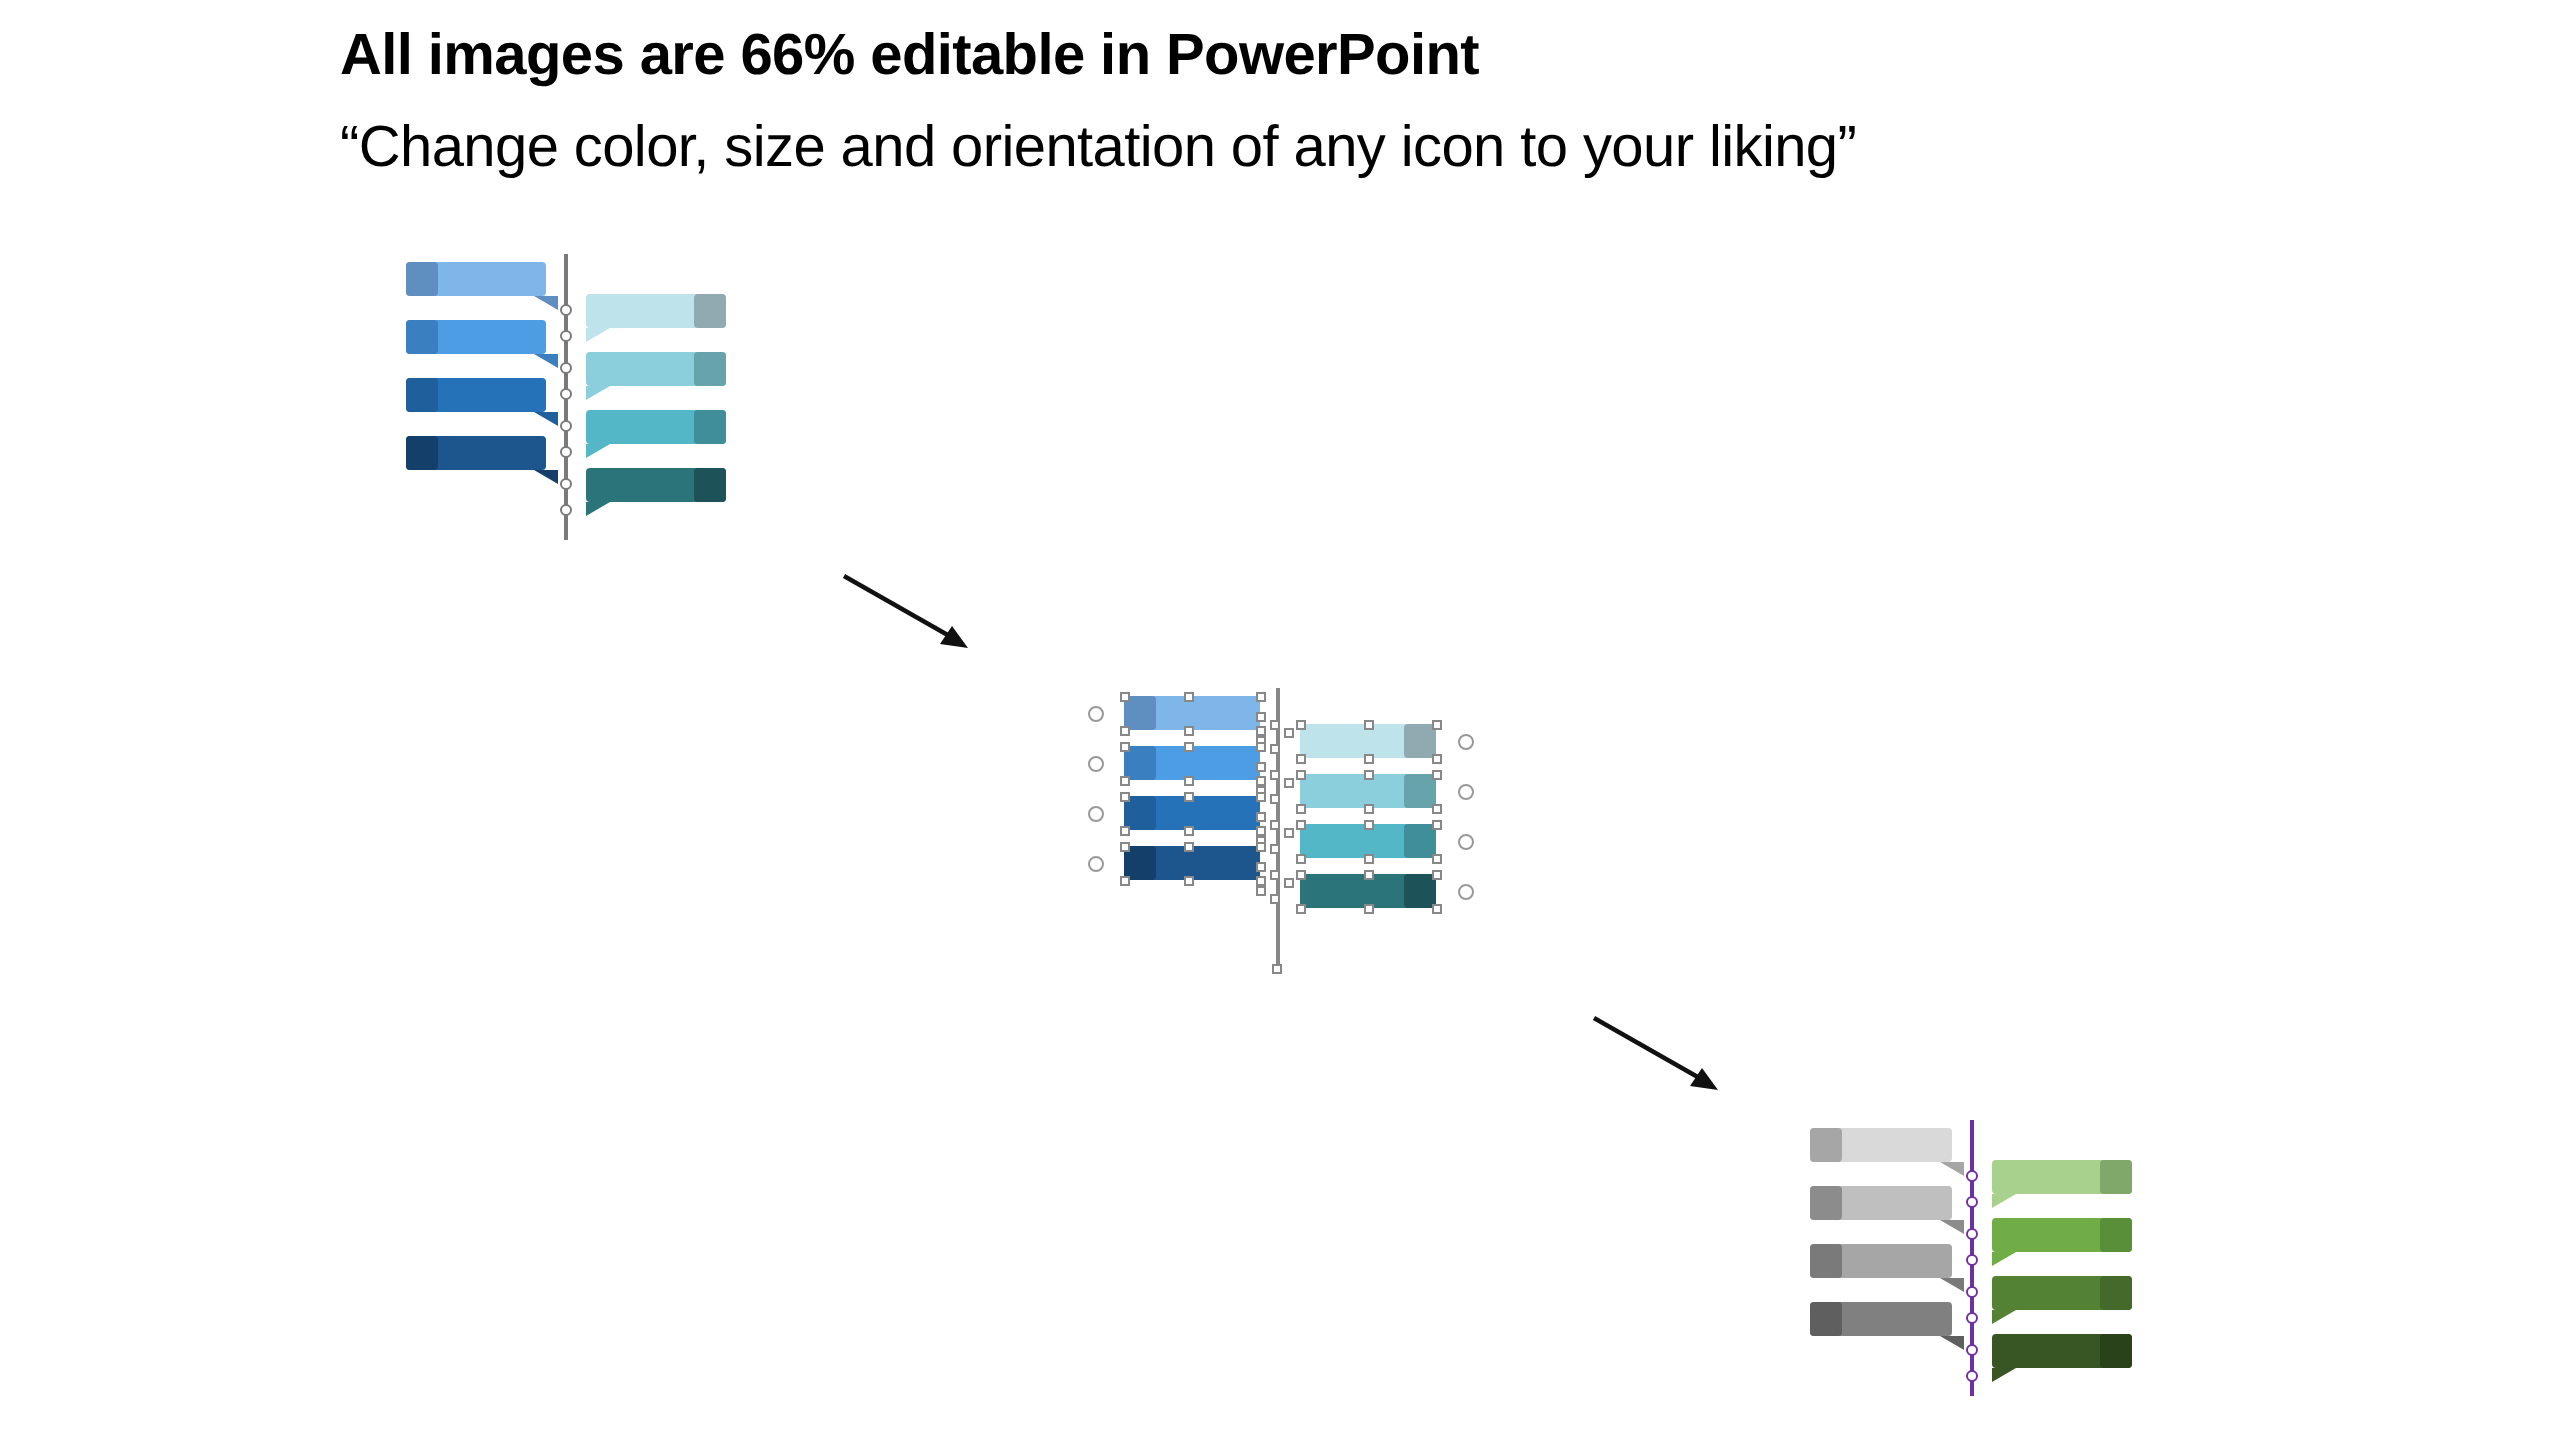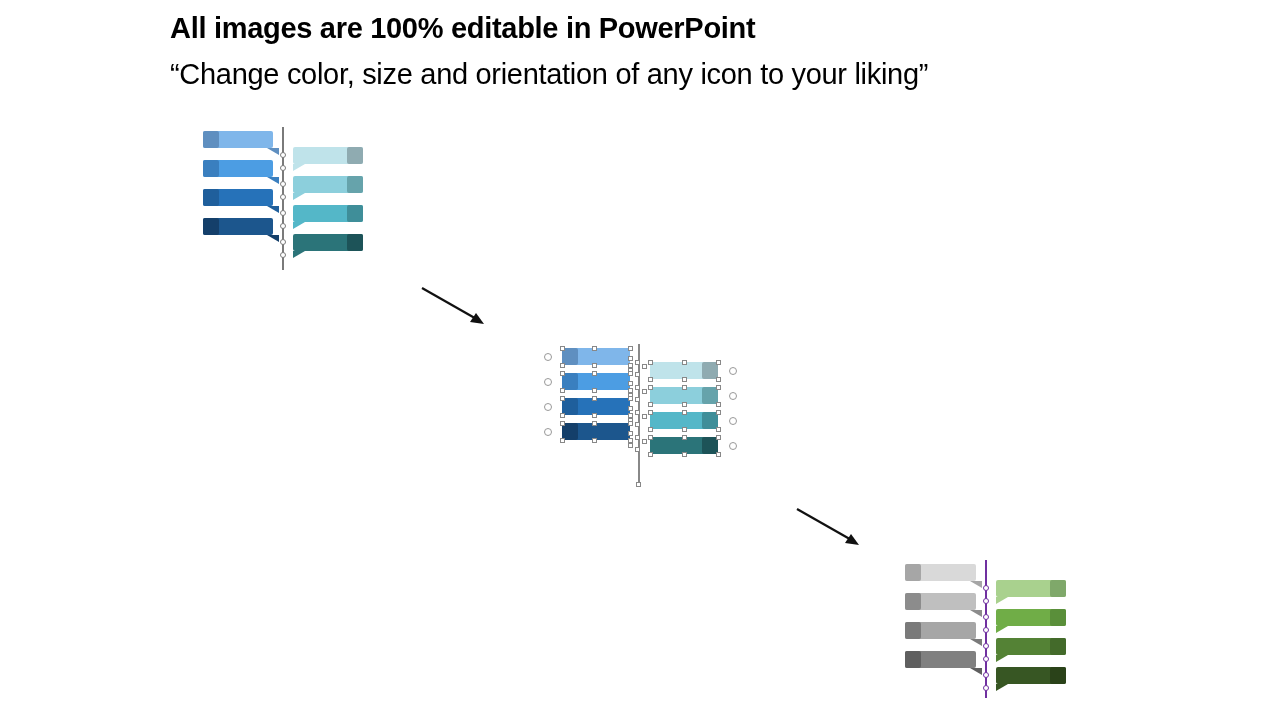--- a/index.html
+++ b/index.html
@@ -13,21 +13,21 @@
   .dot { position:absolute; width:6px; height:6px; border-radius:50%; box-sizing:border-box; background:#fff; }
   .tail { position:absolute; width:0; height:0; }
   .arrow { position:absolute; }
   .handle { position:absolute; width:5px; height:5px; border:1px solid #888; background:#fff; box-sizing:border-box; }
   .rot { position:absolute; width:8px; height:8px; border:1px solid #999; border-radius:50%; box-sizing:border-box; background:#fff; }
 </style>
 </head>
 <body>
 
 <div>
-  <div class="title">All images are 100% editable in PowerPoint</div>
+  <div class="title">All images are 66% editable in PowerPoint</div>
   <div class="subtitle">“Change color, size and orientation of any icon to your liking”</div>
 
   <div class="graphic" id="g1" style="left:203px; top:127px; width:162px; height:145px;">
       <div class="spine" style="left:79px; top:0; height:143px; background:#7a7a7a;"></div>
       <div class="bar" style="left:0; top:4px; width:70px; background:#7fb6ea;">
         <div class="tab" style="left:0; background:#5f8fc0;"></div>
       </div>
       <div class="tail" style="left:64px; top:21px; border-top:7px solid #5f8fc0; border-left:12px solid transparent;"></div>
       <div class="bar" style="left:90px; top:20px; width:70px; background:#bfe3ea;">
         <div class="tab" style="right:0; background:#8fabb1;"></div>

